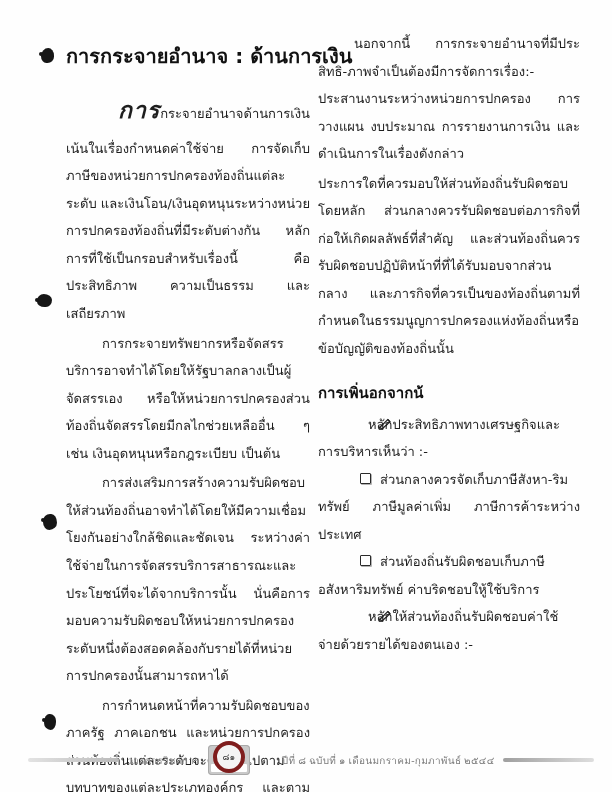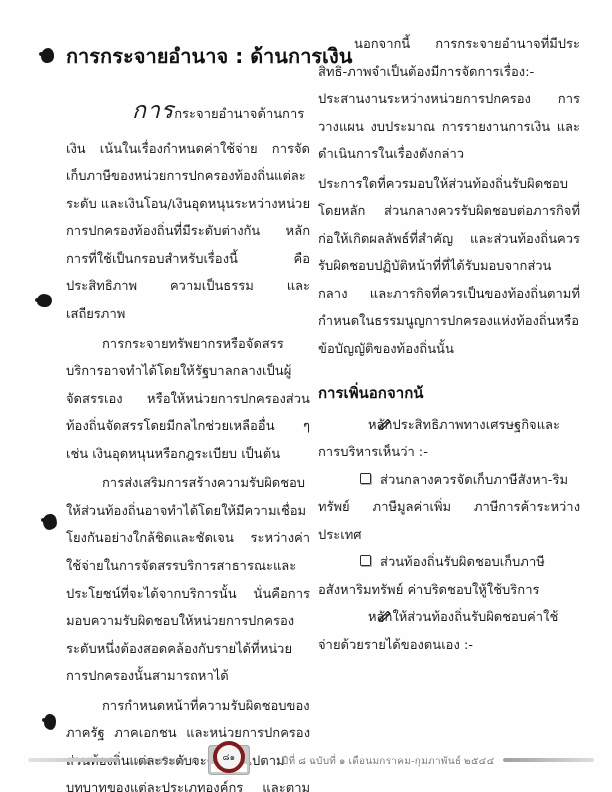--- a/index.html
+++ b/index.html
@@ -27,23 +27,22 @@
   .para{
     font-size:13px;
     line-height:2.12;
     text-align:justify;
     margin:0 0 2px 0;
   }
   .indent{text-indent:36px;}
   .lead-word{
     font-size:23px;
     font-style:italic;
-    font-weight:400;
+    font-weight:700;
     letter-spacing:1px;
-    margin-left:14px;
   }
   .section-heading{
     font-size:15px;
     font-weight:bold;
     color:#111;
     margin:18px 0 6px 0;
   }
   .bullet-para{font-size:13px;line-height:2.12;text-align:justify;margin:0;}
   .bullet-para.lvl1{text-indent:30px;}
   .bullet-para.lvl2{text-indent:42px;}

